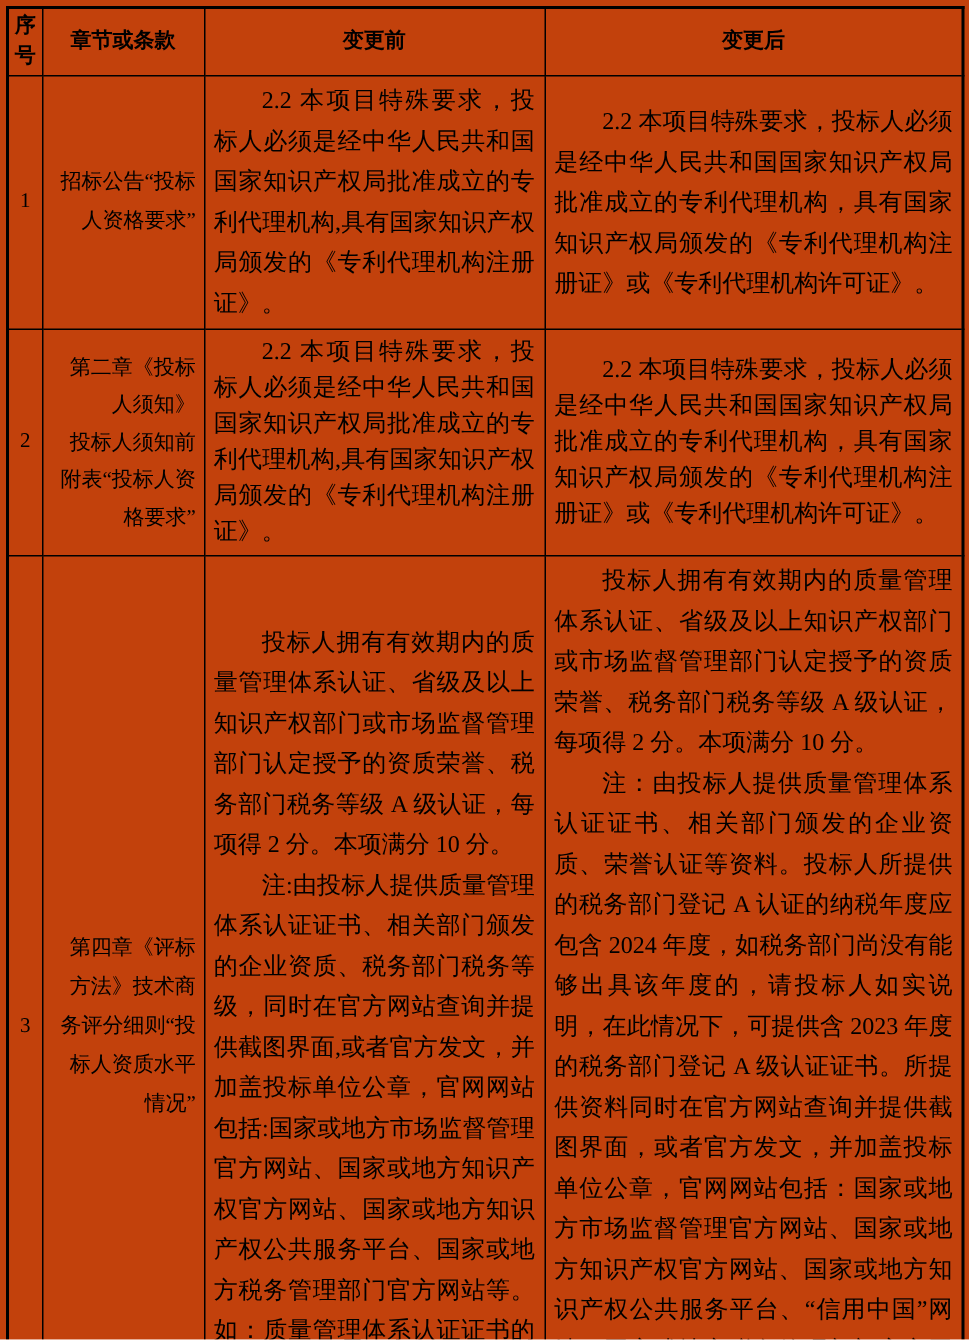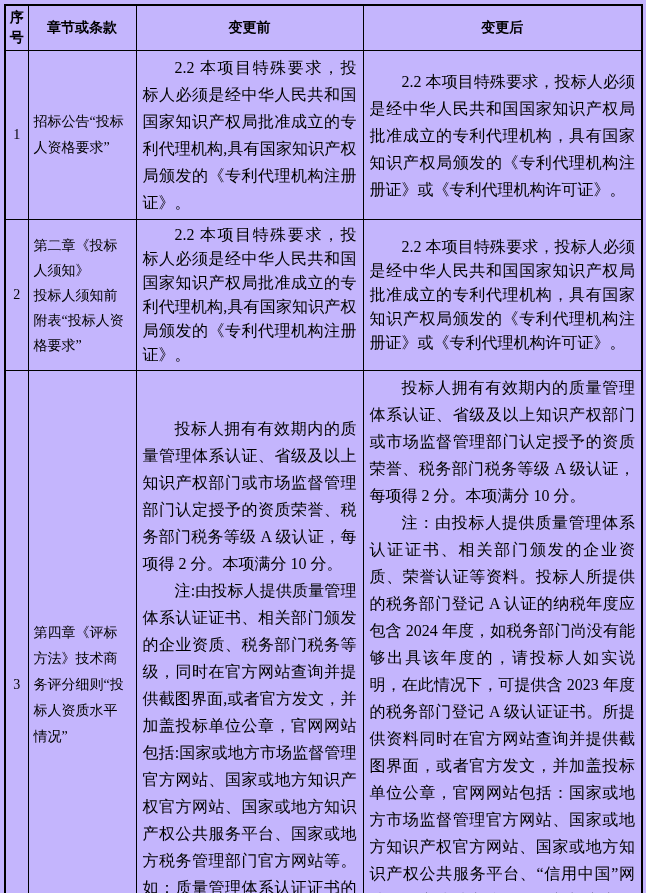--- a/index.html
+++ b/index.html
@@ -5,21 +5,21 @@
   html, body {
     margin: 0;
     padding: 0;
     background: #ffffff;
     color: #000000;
     font-family: "Liberation Serif", "DejaVu Serif", serif;
   }
   .page {
     width: 646px;
     height: 893px;
-    background: #c4b5fd;
+    background: #c2410c;
     box-sizing: border-box;
     padding: 4px;
     overflow: hidden;
   }
   table.change-table {
     border-collapse: collapse;
     table-layout: fixed;
     width: 637px;
     border: 2px solid #000000;
   }
@@ -38,21 +38,21 @@
   }
   .c-no   { width: 23px; }
   .c-sec  { width: 108px; }
   .c-before { width: 227px; }
   .c-after  { width: 279px; }
   td.cell-no {
     text-align: center;
     font-size: 14px;
   }
   td.cell-sec {
-    text-align: left;
+    text-align: right;
     font-size: 14px;
     line-height: 26px;
     padding: 2px 5px;
     white-space: pre-line;
   }
   td.cell-txt {
     padding: 3px 6px;
   }
   p.para {
     margin: 0;

